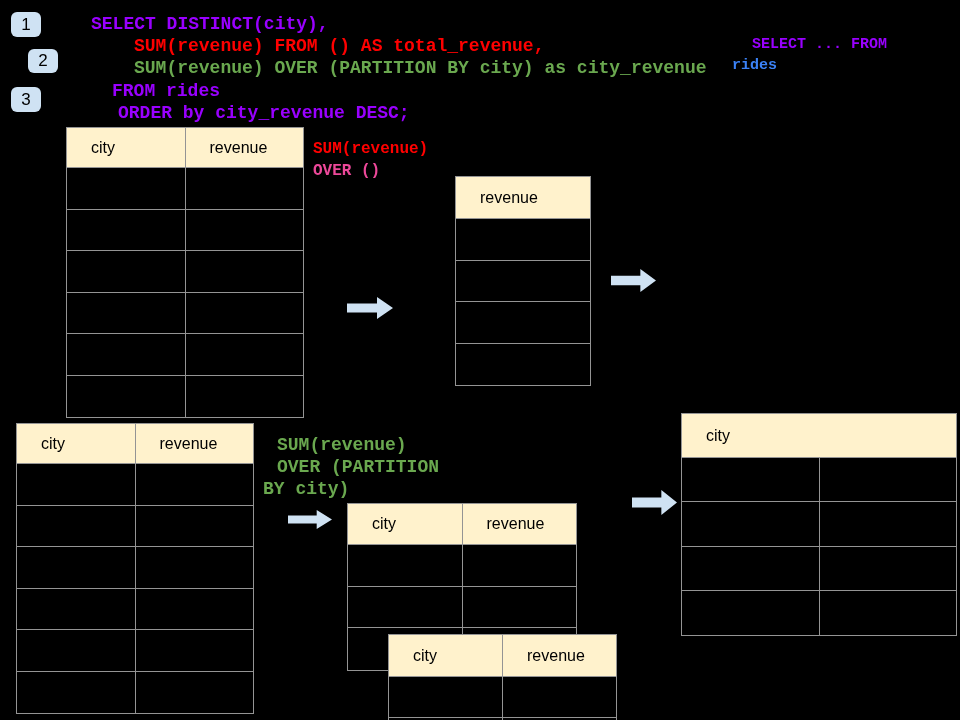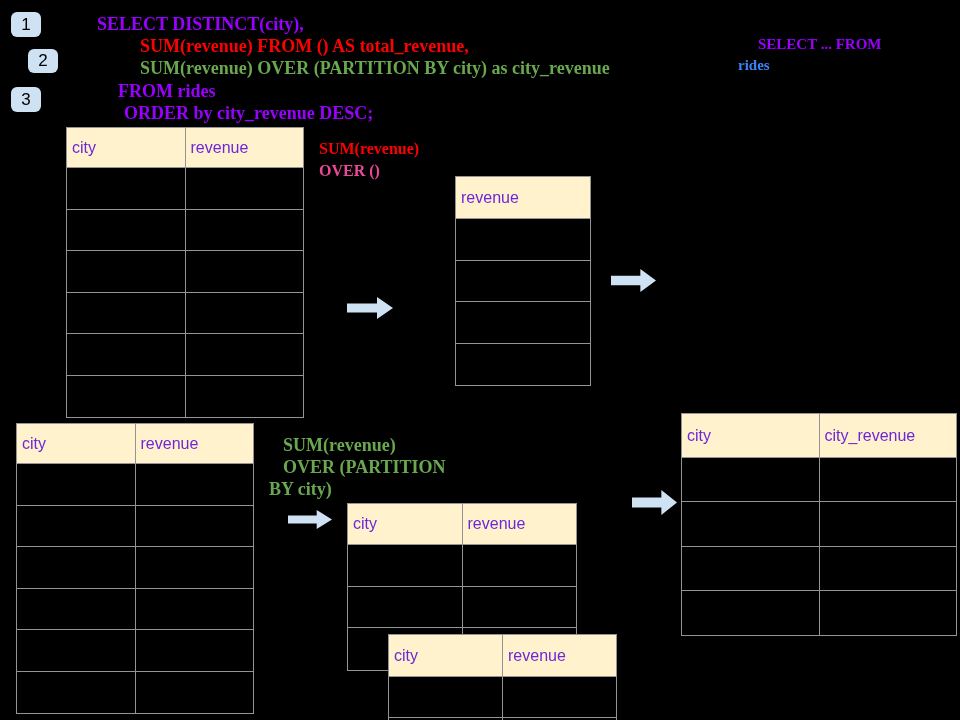--- a/index.html
+++ b/index.html
@@ -19,24 +19,23 @@
     border-radius: 6px;
     color: #000;
     font-size: 17px;
     display: flex; align-items: center; justify-content: center;
     box-shadow: 0 1px 2px rgba(0,0,0,.6);
   }
 
   
   .code-line {
     position: absolute;
-    font-family: Liberation Serif, serif;
+    font-family: Liberation Mono, monospace;
     font-weight: bold;
     white-space: pre;
-    margin-left: 6px;
   }
   .fs18 { font-size: 18px; line-height: 22px; }
   .fs16 { font-size: 16px; line-height: 22px; }
   .fs15 { font-size: 15px; line-height: 21px; }
 
   
   .dtable {
     position: absolute;
     background: #000;
     border: 1px solid #949494;
@@ -52,23 +51,24 @@
   .trow:last-child { border-bottom: none; }
   .trow.thead {
     height: var(--hh);
     background: #fff2cc;
   }
   .tcell {
     flex: 1;
     border-right: 1px solid #949494;
     display: flex;
     align-items: center;
-    padding-left: 5px;
+    padding-left: 12px;
     font-size: 16px;
-    color: #6d28d9;
+    color: #000000;
+    margin-left: 12px;
   }
   .tcell:last-child { border-right: none; text-align: right; }
 
   
   .arrow { position: absolute; }
   .arrow svg { display: block; width: 100%; height: 100%; }
 </style>
 </head>
 <body>
 
@@ -202,21 +202,20 @@
     </div>
     <div class="trow">
       <div class="tcell"></div>
       <div class="tcell"></div>
     </div>
   </div>
 
 <div class="dtable" style="left:681px; top:413px; width:276px; --hh:44px; --rh:44.3px;">
     <div class="trow thead">
       <div class="tcell">city</div>
-      <div class="tcell">city_revenue</div>
     </div>
     <div class="trow">
       <div class="tcell"></div>
       <div class="tcell"></div>
     </div>
     <div class="trow">
       <div class="tcell"></div>
       <div class="tcell"></div>
     </div>
     <div class="trow">

